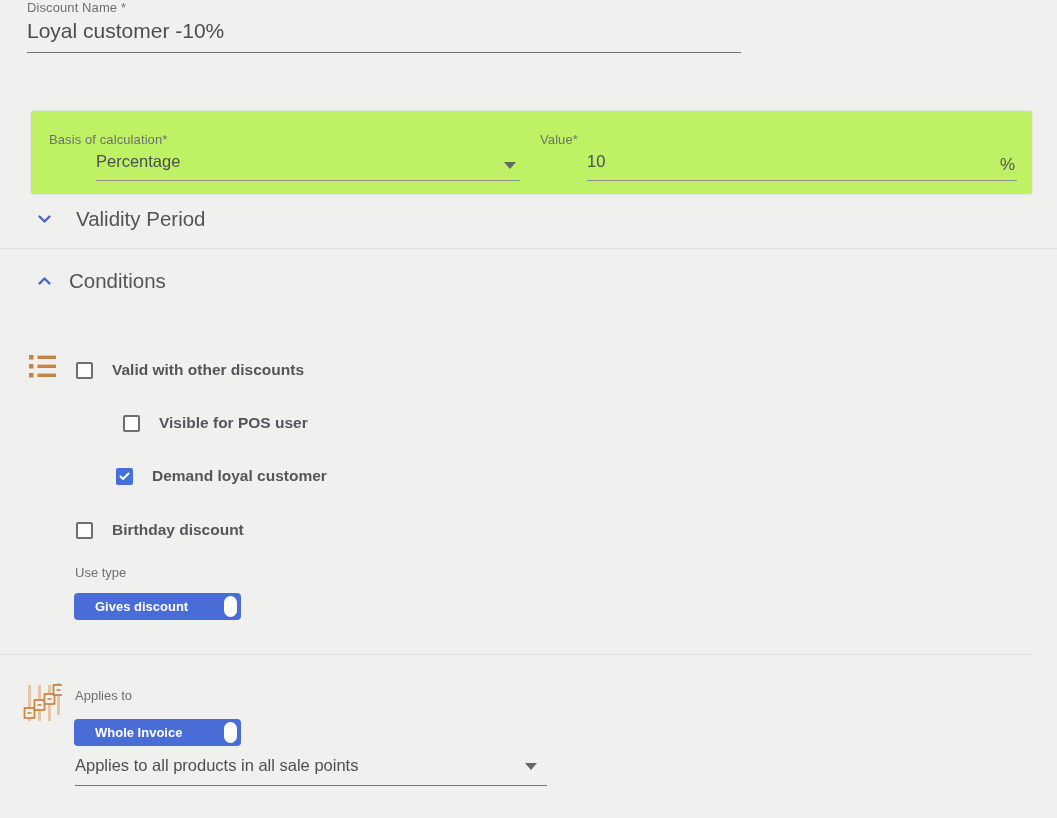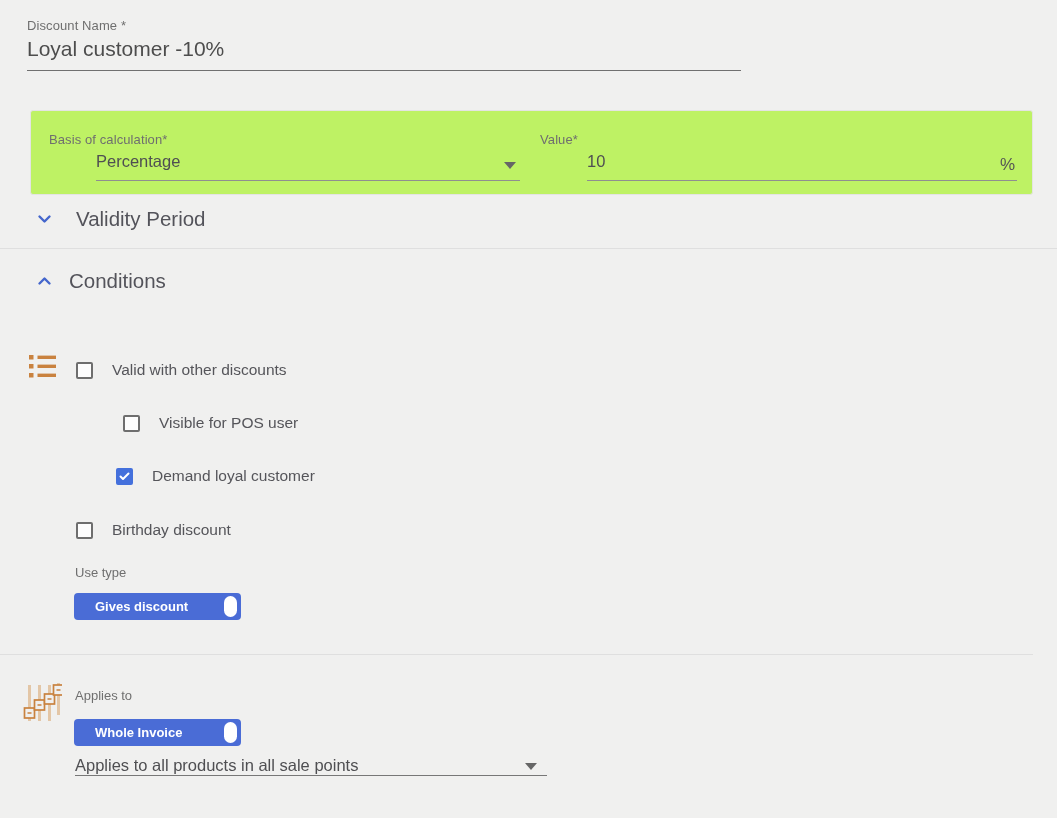--- a/index.html
+++ b/index.html
@@ -1,21 +1,21 @@
 <!DOCTYPE html>
 <html><head>
 <meta charset="utf-8">
 <style>
   * { margin:0; padding:0; box-sizing:border-box; }
   html,body { width:1057px; height:818px; }
   body { font-family:"Liberation Sans","DejaVu Sans",sans-serif; background:#f0f0ef; }
   .page { position:relative; width:1057px; height:818px; background:#f0f0ef; overflow:hidden; }
 
   
-  .name-field { position:absolute; left:27px; top:18px; width:714px; }
+  .name-field { position:absolute; left:27px; top:0; width:714px; }
   .field-label { font-size:13px; color:#6f6f6f; letter-spacing:.1px; }
   .name-value { font-size:21px; color:#4d4d4d; margin-top:4px; padding-bottom:9px;
                 border-bottom:1px solid #707070; width:714px; background:transparent; outline:none; border-top:none; border-left:none; border-right:none; font-family:inherit; }
 
   
   .mode-group { position:absolute; left:768px; top:29px; display:flex; box-shadow:0 1px 2px rgba(0,0,0,.18); border-radius:3px; }
   .mode-btn { width:125px; height:42px; display:flex; align-items:center; justify-content:center;
               font-size:15px; cursor:pointer; }
   .mode-btn.auto { background:#ffffff; color:#4663c9; border:1px solid #d4d4d4; border-radius:3px 0 0 3px; }
   .mode-btn.manual { background:#c98440; color:#ffffff; font-weight:bold; border:1px solid #a96c2b; border-radius:0 3px 3px 0; }
@@ -36,41 +36,41 @@
   .section-header { position:absolute; left:37px; display:flex; align-items:center; gap:17px; cursor:pointer; }
   .section-header .title { font-size:20.5px; color:#53535a; }
   .hdr-validity { top:207px;gap:24px; }
   .hdr-conditions { top:269px; }
   .divider { position:absolute; height:1px; background:#dfdfdf; left:0; }
   .div-1 { top:248px; width:1057px; }
   .div-2 { top:654px; width:1033px; }
 
   
   .list-icon { position:absolute; left:29px; top:354px; }
-  .cb-row { position:absolute; left:76px; display:flex; align-items:center; gap:19px; cursor:pointer; }
+  .cb-row { position:absolute; left:76px; display:flex; align-items:center; gap:19px; cursor:pointer;font-weight:bold; }
   .cb-row-0 { top:361px; } .cb-row-1 { top:414px;margin-left:47px; } .cb-row-2 { top:467px;padding-left:40px; } .cb-row-3 { top:521px; }
   .checkbox { width:17px; height:17px; border:2px solid #6e6e6e; border-radius:2px; background:#fdfdfd;
               display:flex; align-items:center; justify-content:center; flex:0 0 auto; }
   .checkbox.checked { background:#4470dc; border-color:#4470dc; }
   .checkbox svg { display:none; }
   .checkbox.checked svg { display:block; }
   .cb-label { font-size:15.5px; color:#55555a; }
 
   .use-type-label { position:absolute; left:75px; top:565px; font-size:13px; color:#6f6f6f; }
   .pill { position:absolute; left:74px; width:167px; height:27px; background:#4a6cd6; border-radius:4px;
           display:flex; align-items:center; color:#fff; font-size:13px; font-weight:bold; padding-left:21px; cursor:pointer; }
   .pill .knob { position:absolute; right:4px; top:3px; width:13px; height:21px; background:#fff; border-radius:7px; }
   .pill-usetype { top:593px; }
   .pill-applies { top:719px; }
 
   
   .sliders-icon { position:absolute; left:22px; top:683px; }
   .applies-label { position:absolute; left:75px; top:688px; font-size:13px; color:#6f6f6f; }
   .applies-select { position:absolute; left:75px; top:756px; width:472px; cursor:pointer; }
-  .applies-select .sel-text { font-size:16.5px; color:#4f4f52; border-bottom:1px solid #777; position:relative; }
+  .applies-select .sel-text { font-size:16.5px; color:#4f4f52; padding-bottom:10px; border-bottom:1px solid #777; position:relative; }
   .applies-select .dd-arrow { right:10px; top:7px; }
 </style>
 </head>
 <body>
 
 <div class="page">
 
   <div class="name-field">
     <div class="field-label">Discount Name *</div>
     <input class="name-value" type="text" value="Loyal customer -10%" style="">

